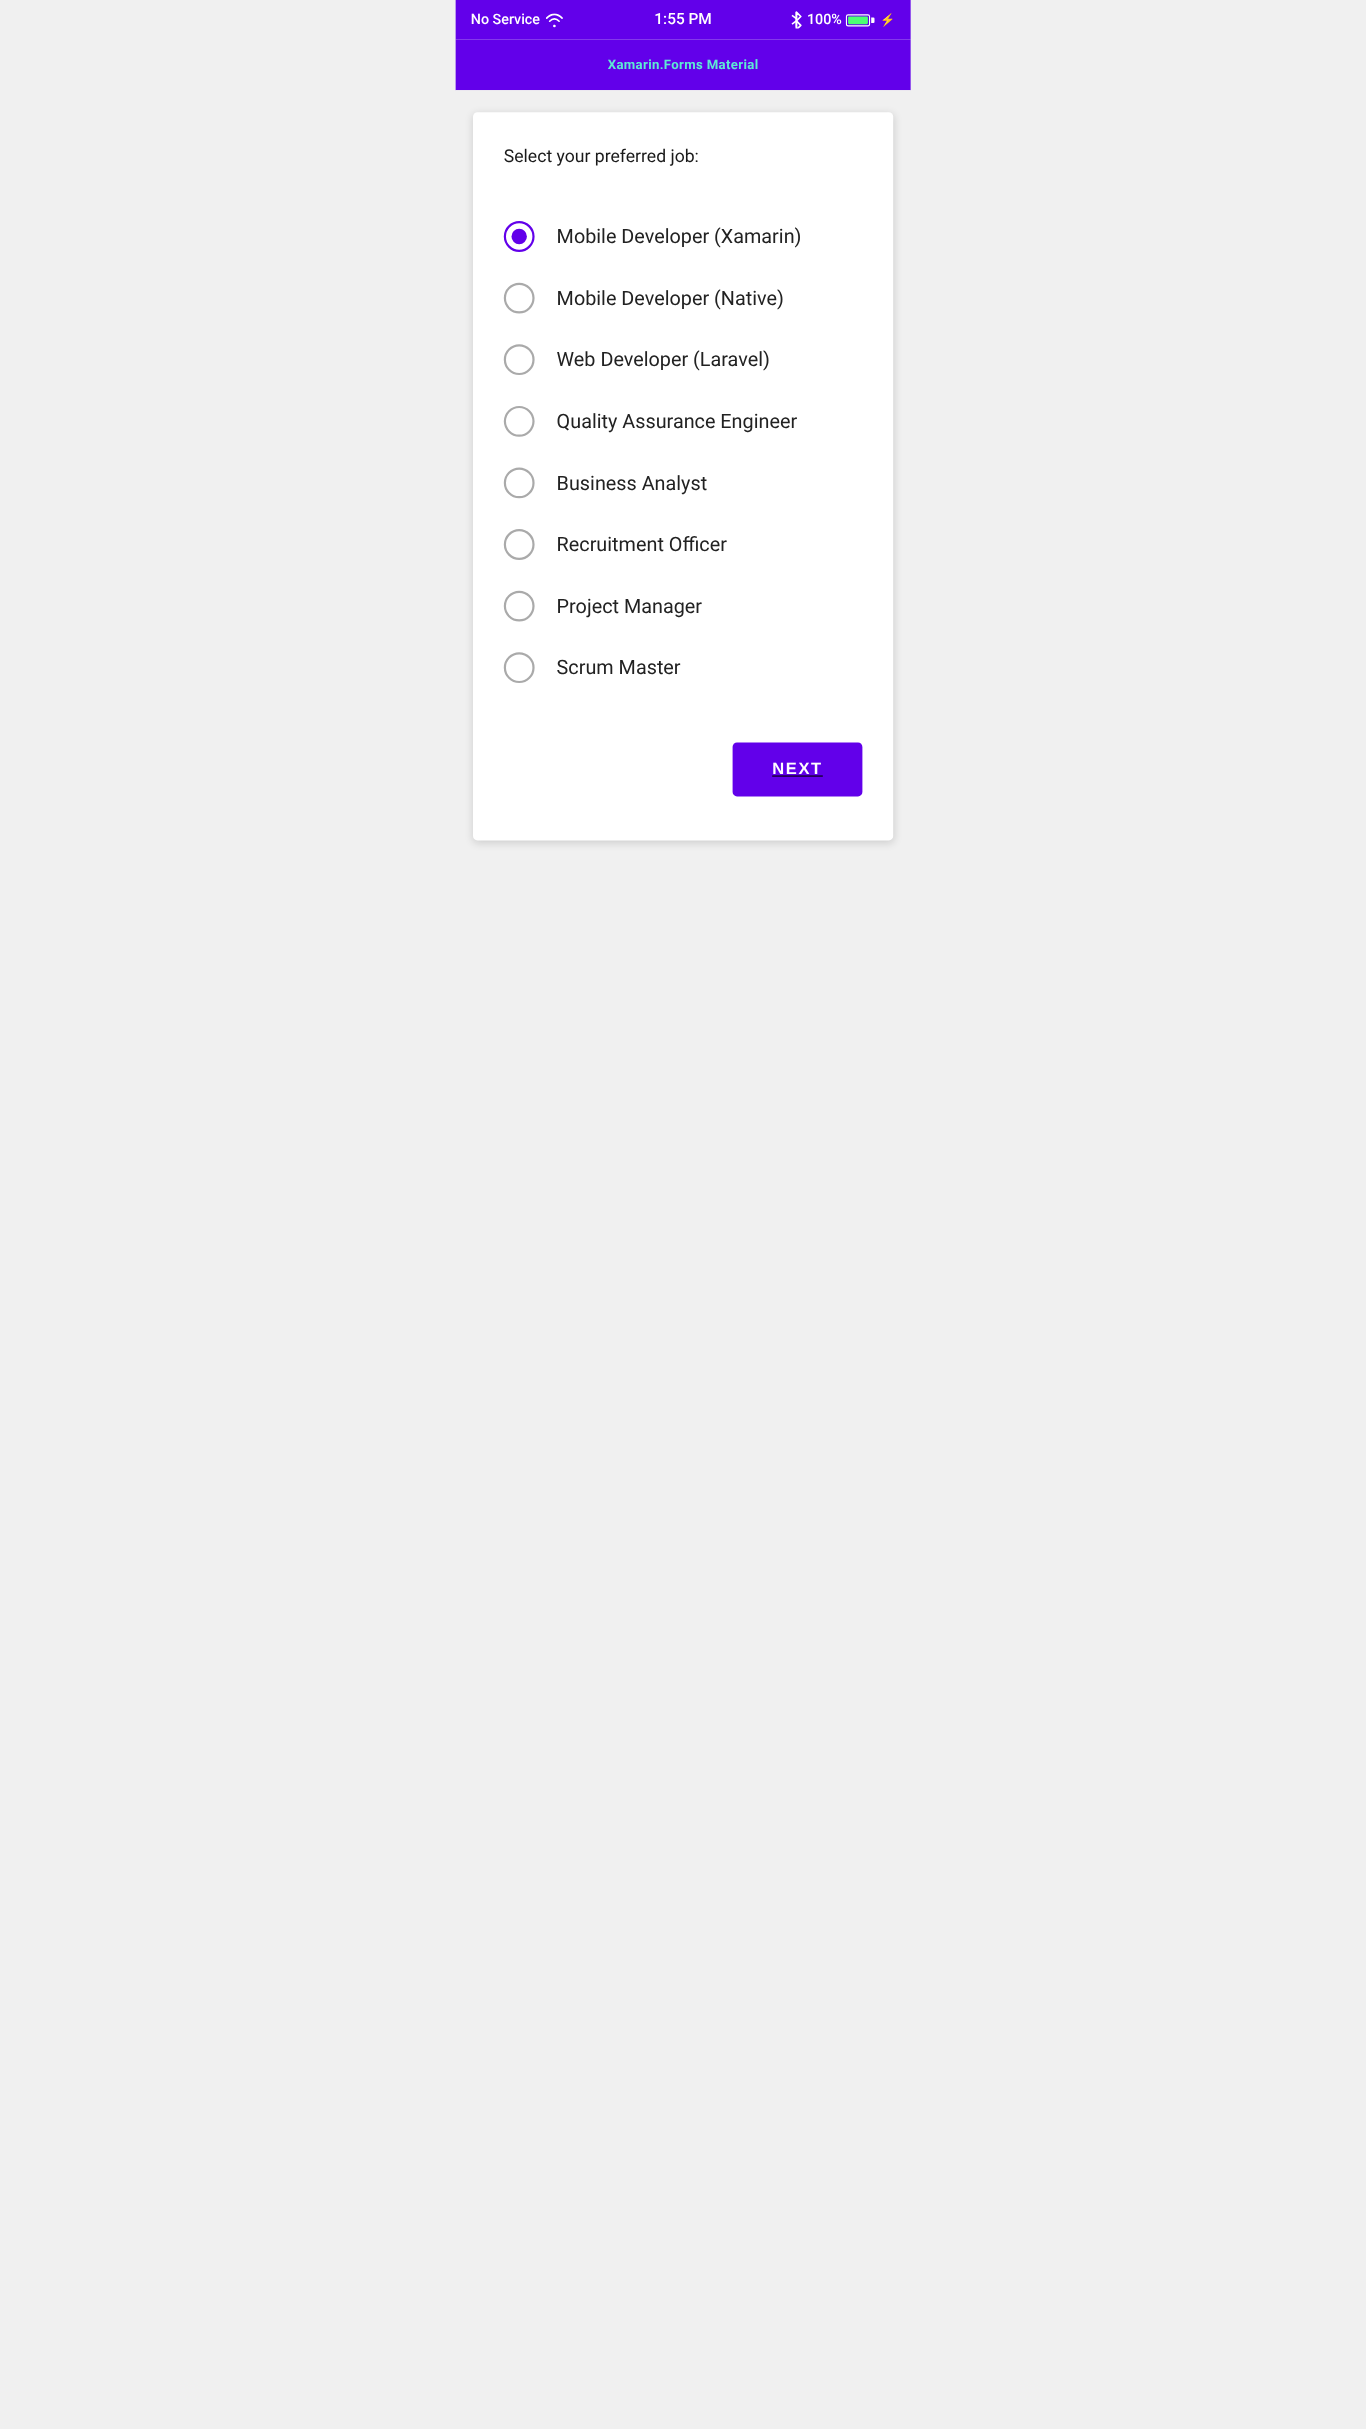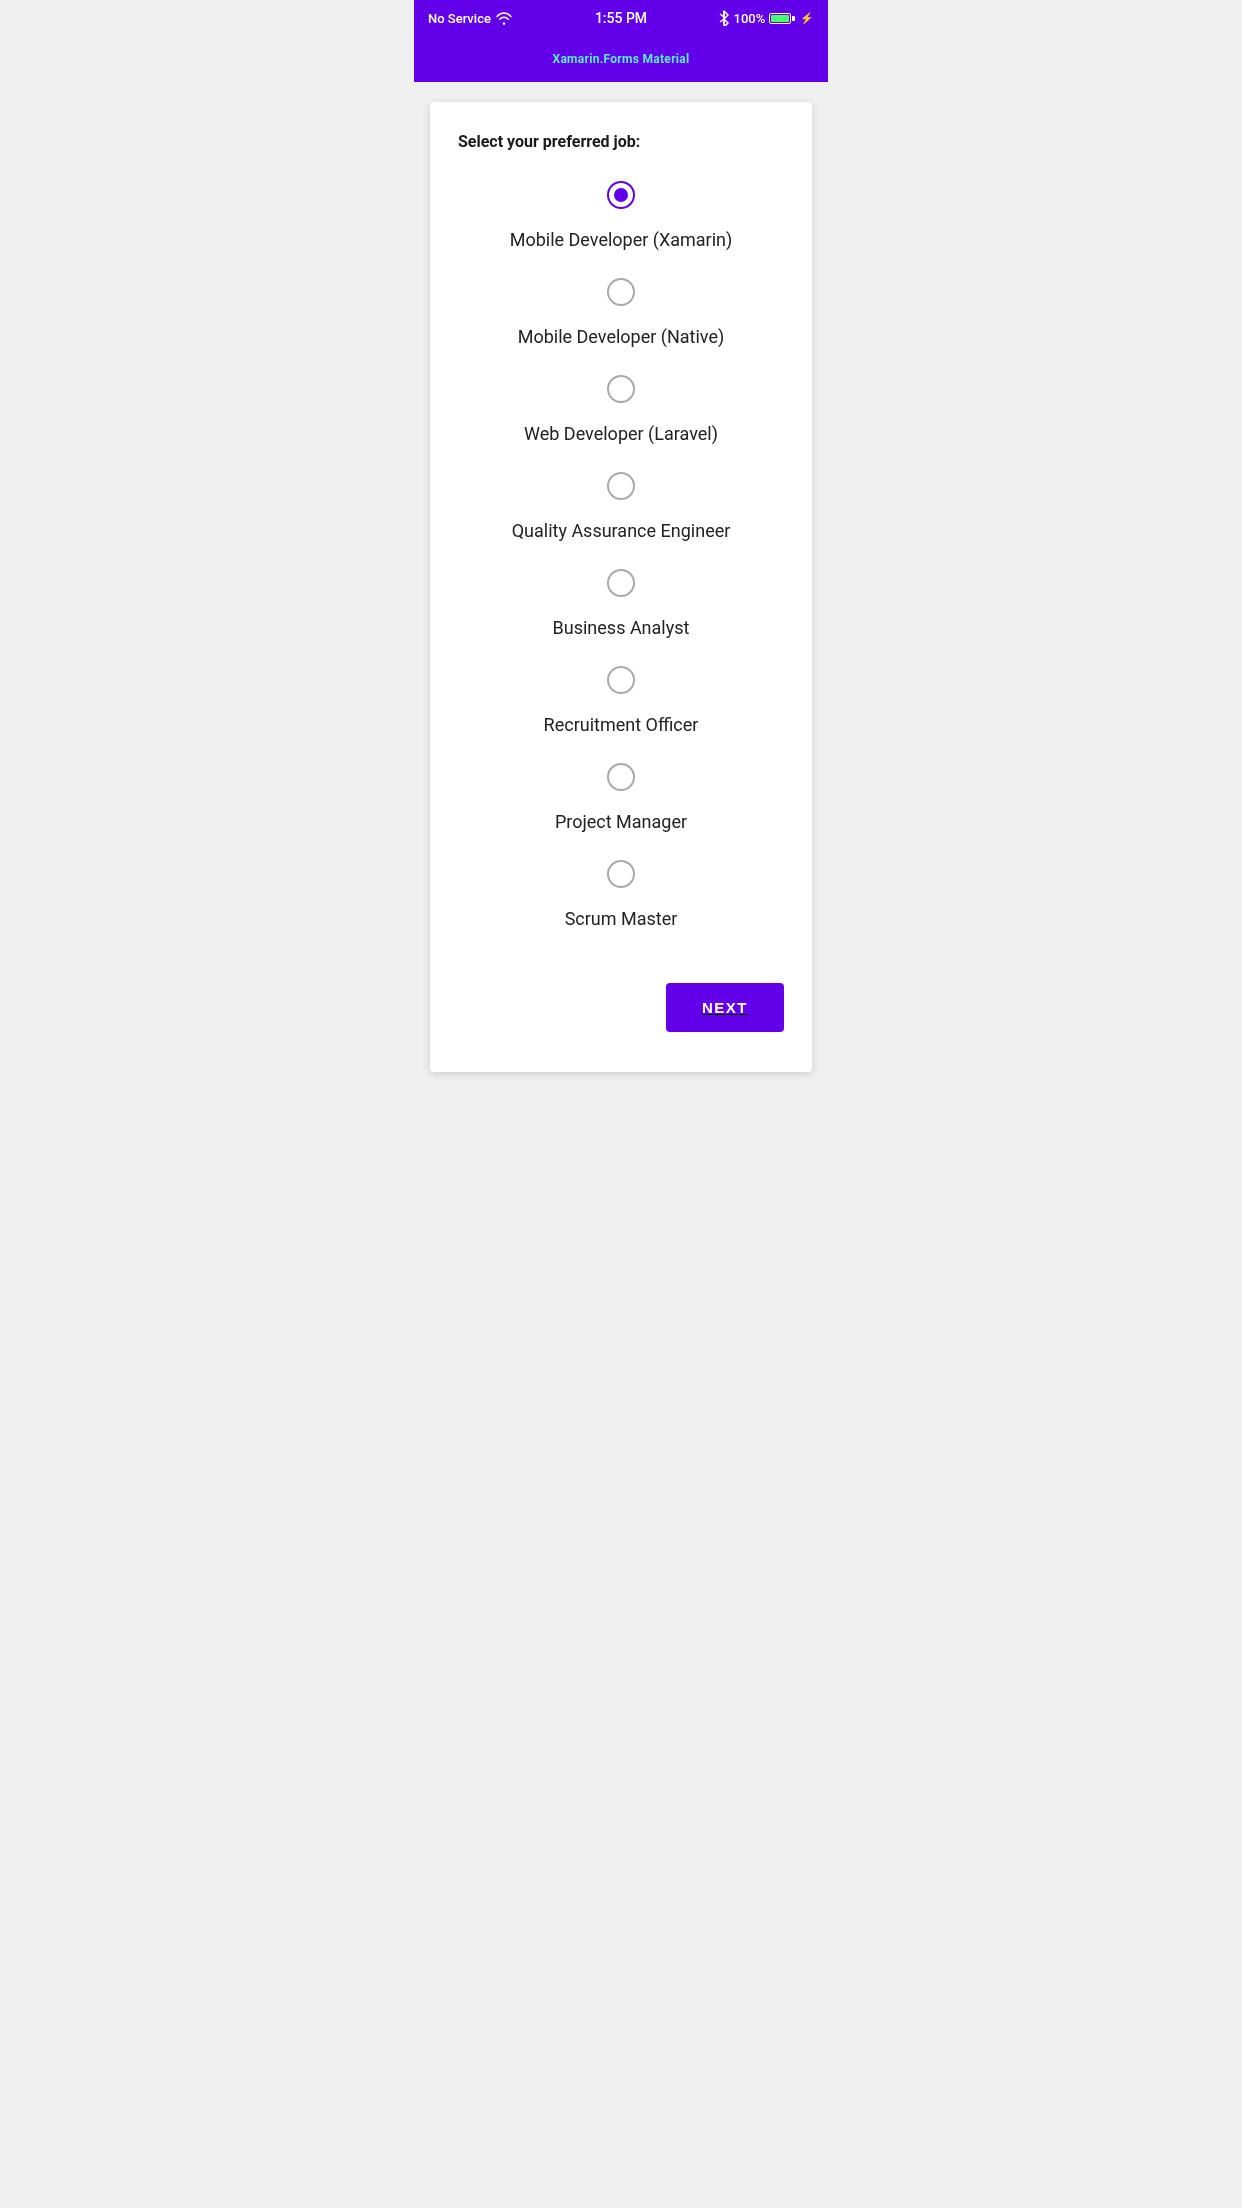--- a/index.html
+++ b/index.html
@@ -101,39 +101,38 @@
     .card {
       background: white;
       border-radius: 4px;
       padding: 30px 28px 40px 28px;
       box-shadow: 0 2px 8px rgba(0,0,0,0.15);
       position: relative;
     }
 
     .form-label {
       font-size: 16px;
-      font-weight: bold;
+      font-weight: normal;
       color: #1a1a1a;
-      margin-bottom: 16px;
+      margin-bottom: 36px;
       display: block;
     }
 
     .radio-group {
       display: flex;
       flex-direction: column;
       gap: 0;
     }
 
     .radio-item {
       display: flex;
       align-items: center;
       padding: 14px 0;
       cursor: pointer;
       gap: 20px;
-      flex-direction: column;
     }
 
     .radio-circle {
       width: 28px;
       height: 28px;
       border-radius: 50%;
       border: 2.5px solid #aaa;
       display: flex;
       align-items: center;
       justify-content: center;

